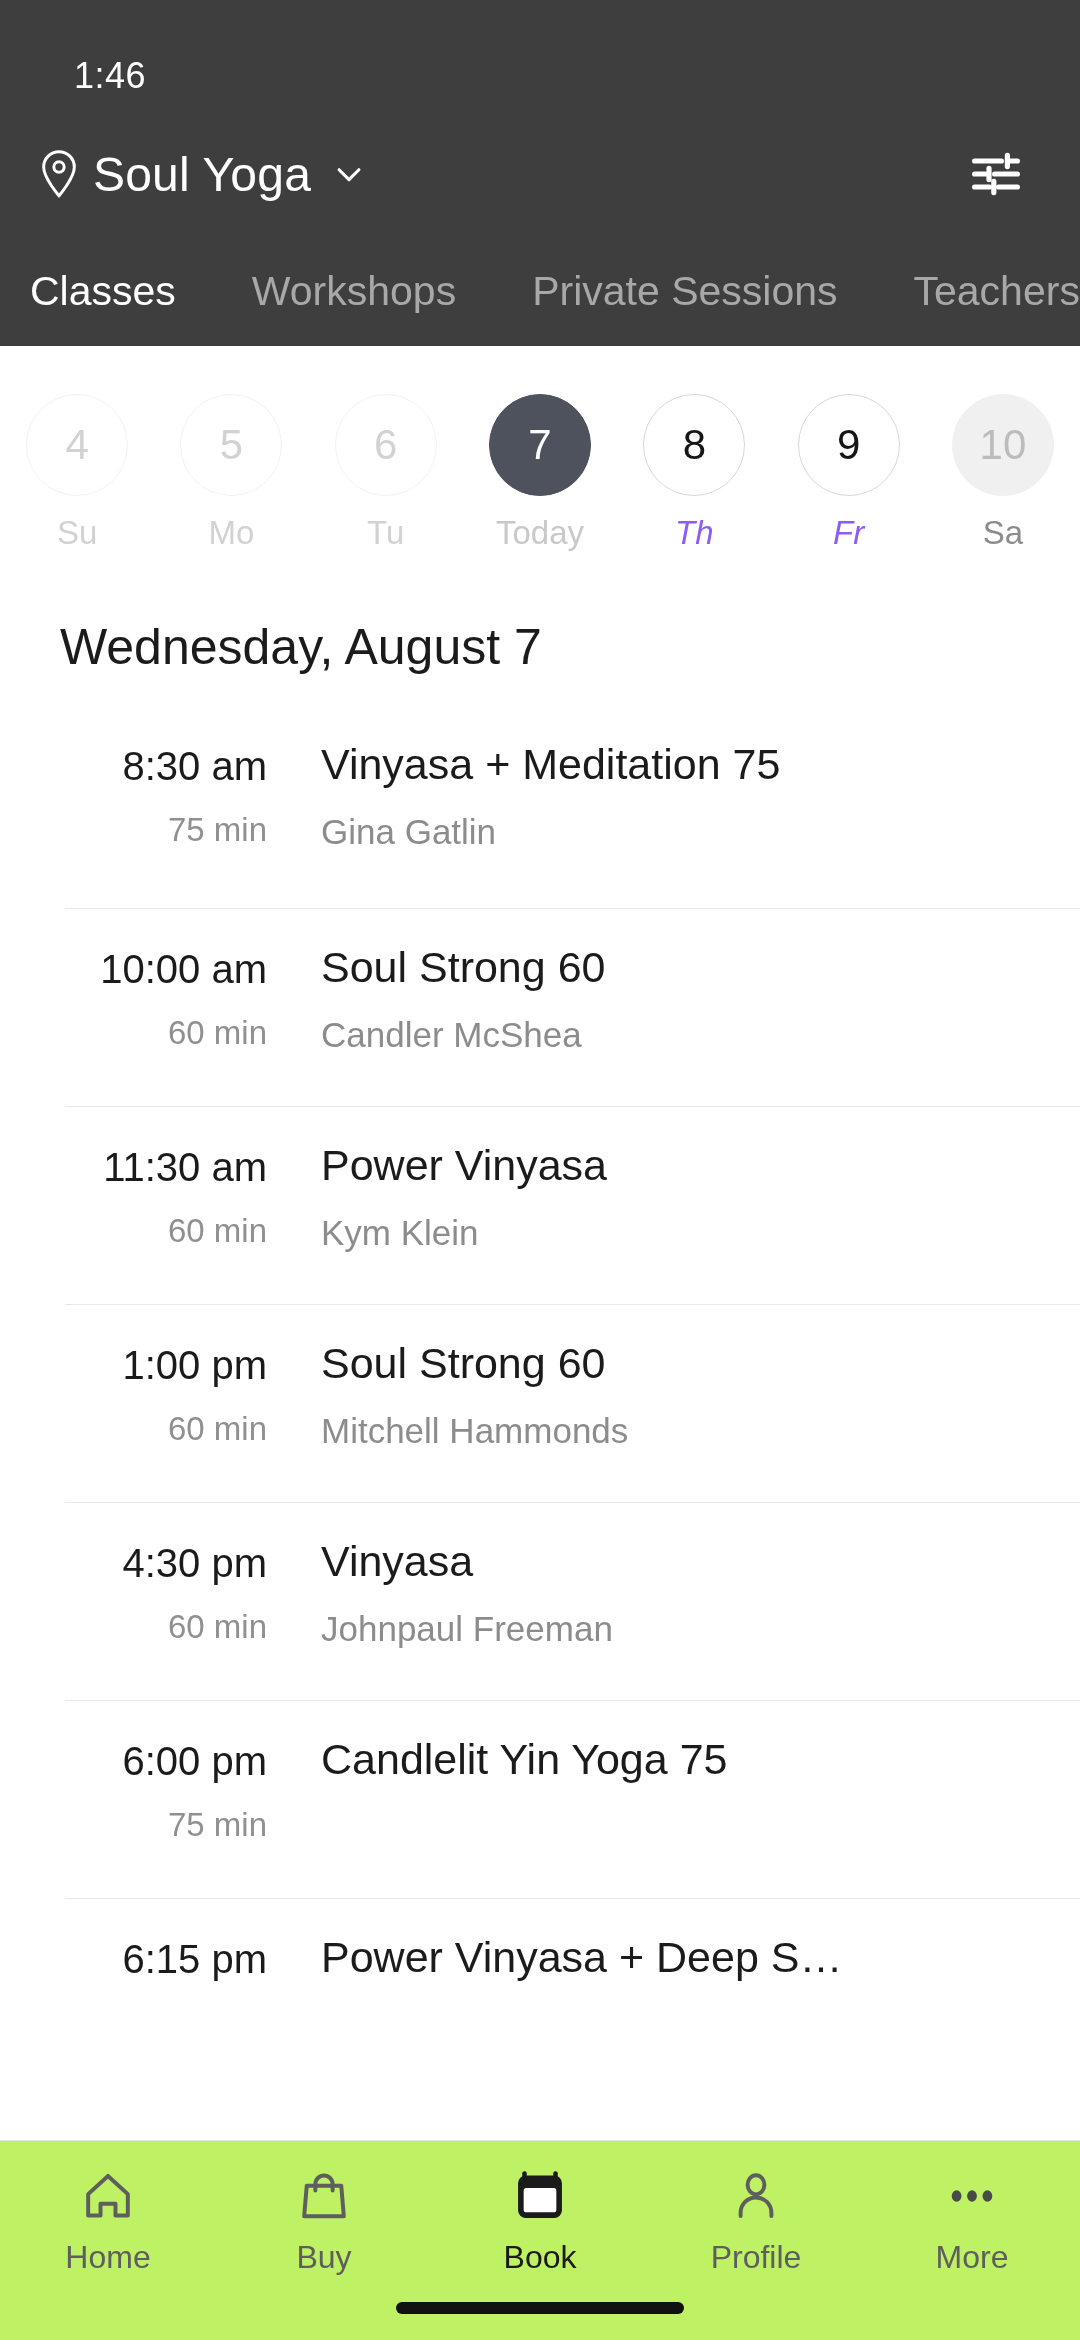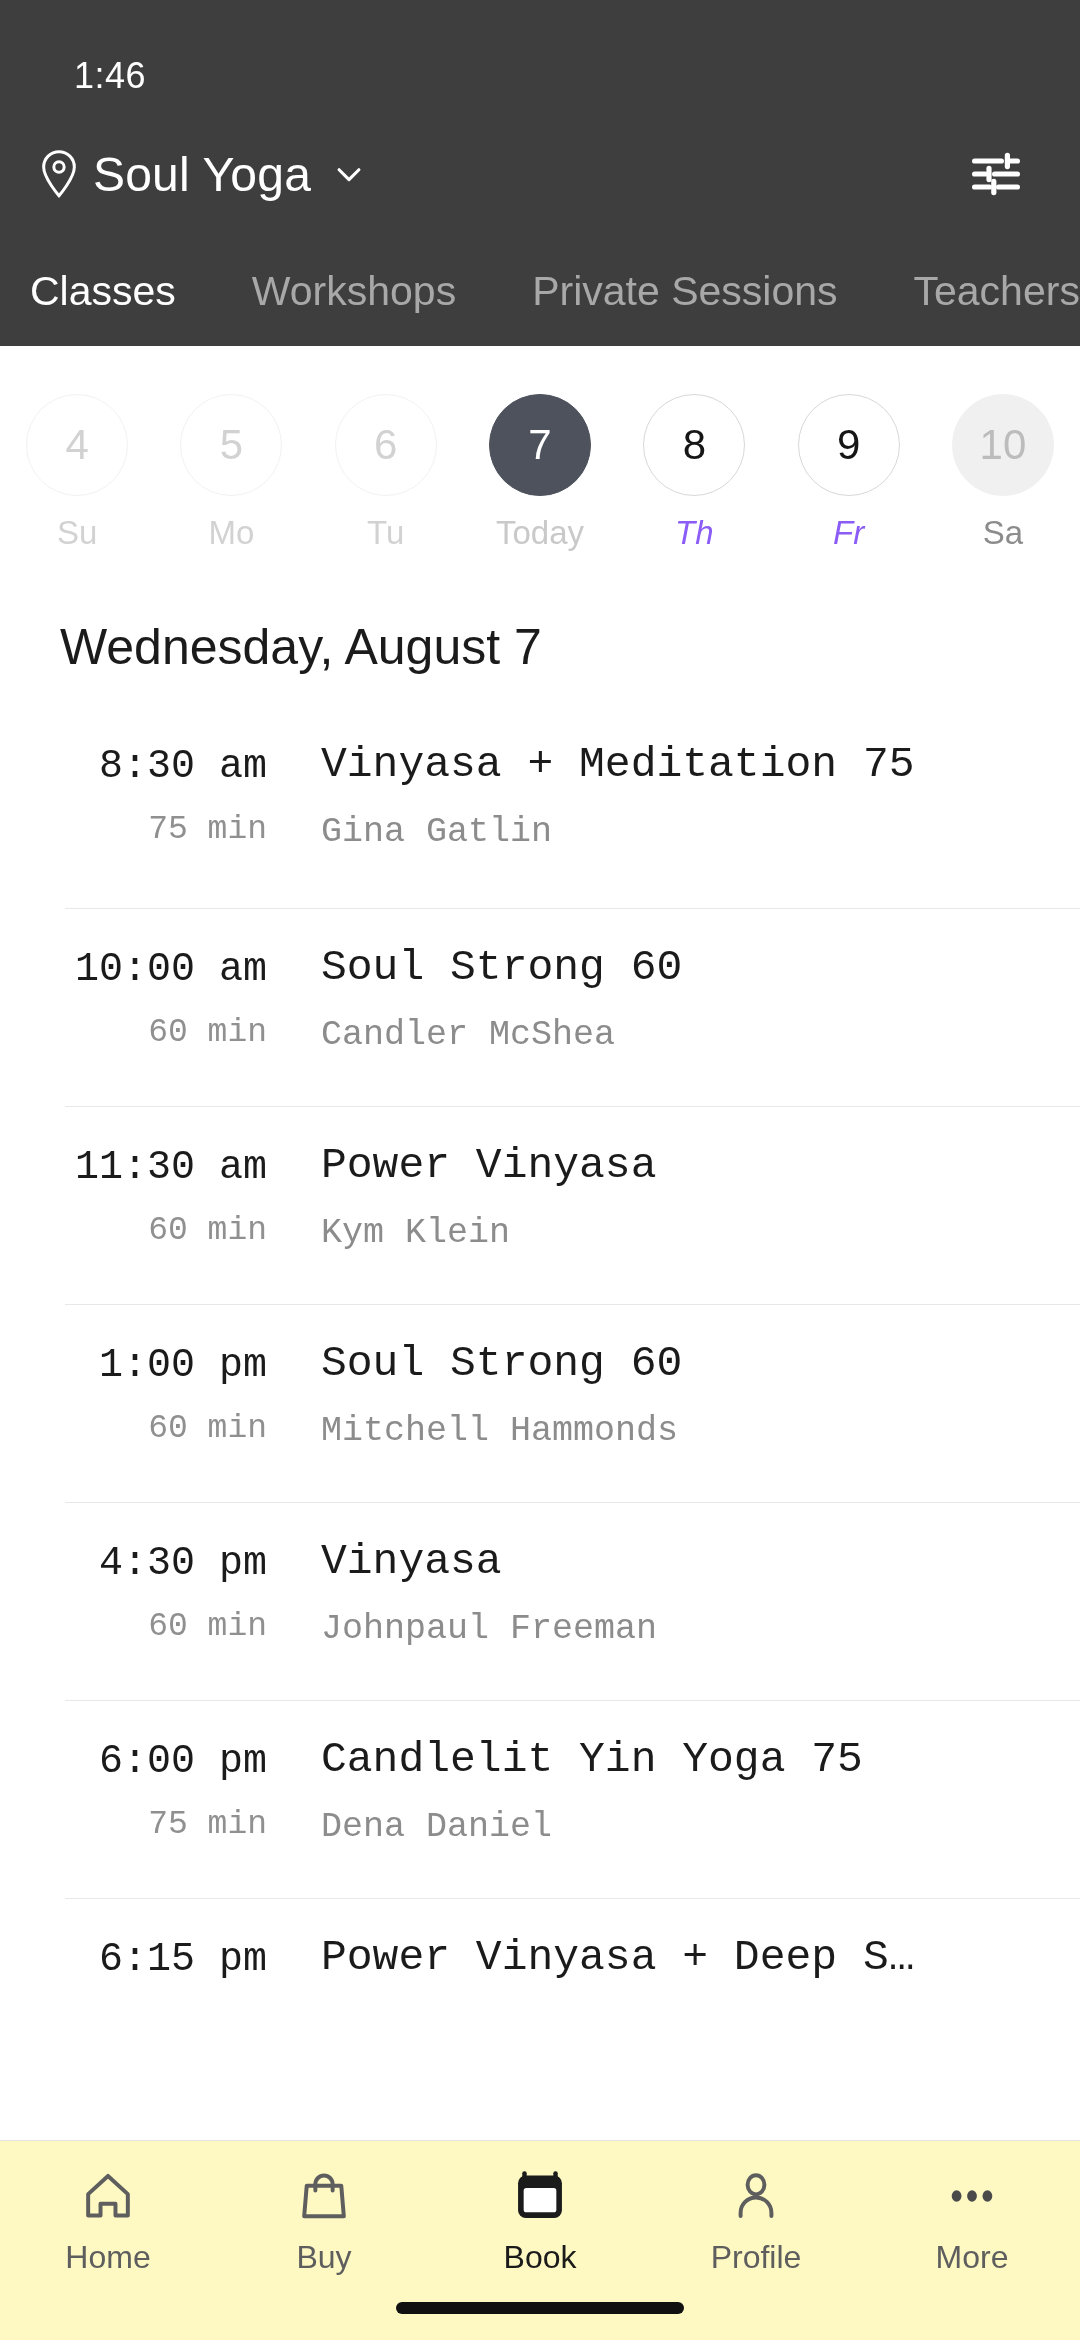--- a/index.html
+++ b/index.html
@@ -79,21 +79,21 @@
   .daylabel.pressed { color:#8c8c8c; }
 
   
   .dayheading {
     flex:0 0 auto;
     padding:42px 0 34px 60px;
     font-size:50px; color:#1b1b1b; font-weight:400;
   }
 
   
-  .list { flex:1 1 auto; overflow:hidden; position:relative;font-family:Liberation Mono, monospace; }
+  .list { flex:1 1 auto; overflow:hidden; position:relative; }
   .row {
     display:flex;
     align-items:flex-start;
     padding:30px 40px 34px 0;
     margin-left:65px;
     border-top:1.5px solid #e8e8e8;
     min-height:198px;
   }
   .row.first { border-top:none; padding-top:26px; }
   .timecol {
@@ -108,21 +108,21 @@
     font-size:43px; color:#1b1b1b; white-space:nowrap;
     overflow:hidden; text-overflow:ellipsis; line-height:1.25;
   }
   .teacher { font-size:35px; color:#8c8c8c; margin-top:20px; white-space:nowrap; }
 
   
   .bottomnav {
     flex:0 0 auto;
     height:200px;
     border-top:1.5px solid #e4e4e4;
-    background:#fef9c3;
+    background:#bef264;
     display:flex;
     align-items:flex-start;
     padding-top:26px;
     position:relative;
   }
   .navitem {
     flex:1 1 0;
     display:flex; flex-direction:column; align-items:center; gap:14px;
   }
   .navicon { width:58px; height:58px; display:flex; align-items:center; justify-content:center; }
@@ -275,21 +275,20 @@
       </div>
     </div>
 
     <div class="row">
       <div class="timecol">
         <span class="time">6:00 pm</span>
         <span class="dur">75 min</span>
       </div>
       <div class="infocol">
         <div class="cname">Candlelit Yin Yoga 75</div>
-        <div class="teacher">Dena Daniel</div>
       </div>
     </div>
 
     <div class="row">
       <div class="timecol">
         <span class="time">6:15 pm</span>
         <span class="dur"></span>
       </div>
       <div class="infocol">
         <div class="cname">Power Vinyasa + Deep S…</div>

